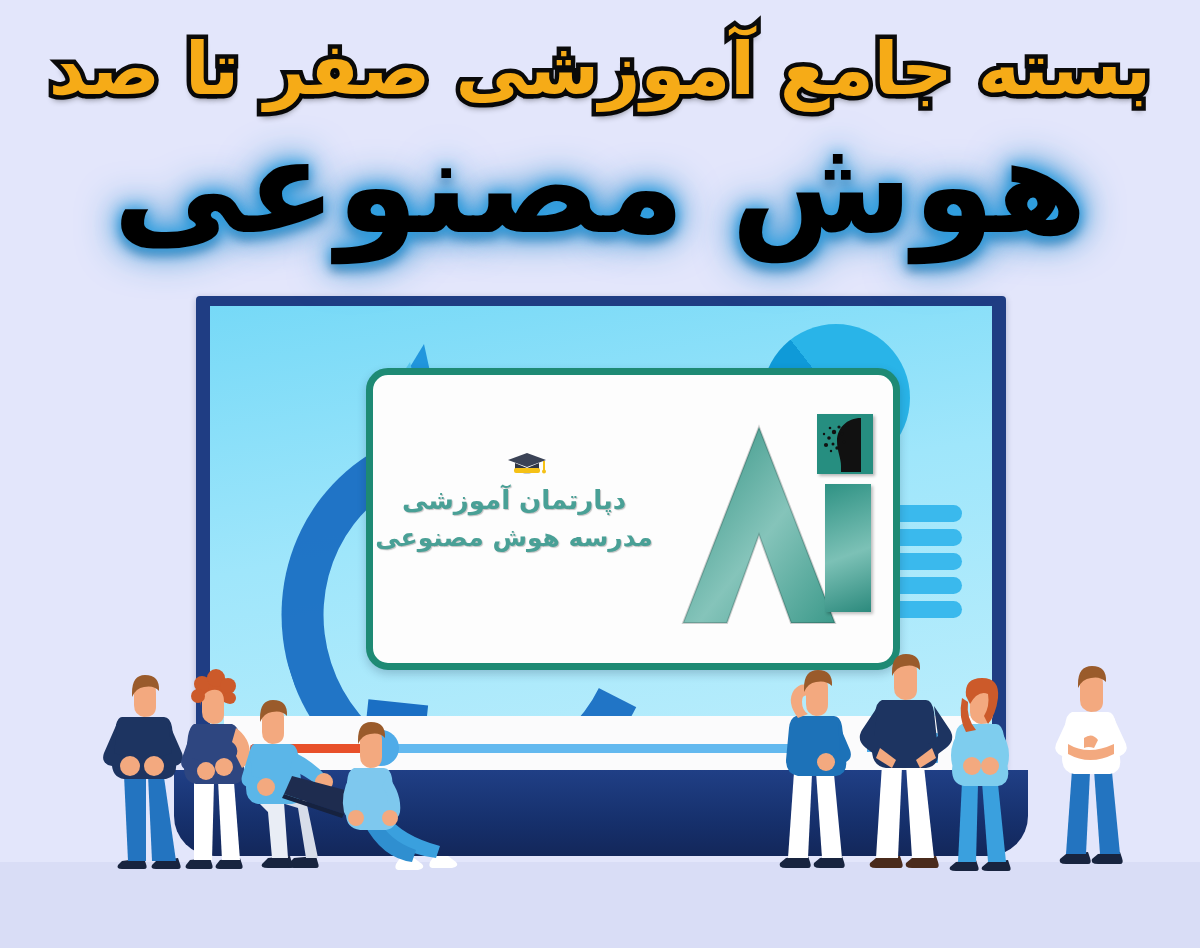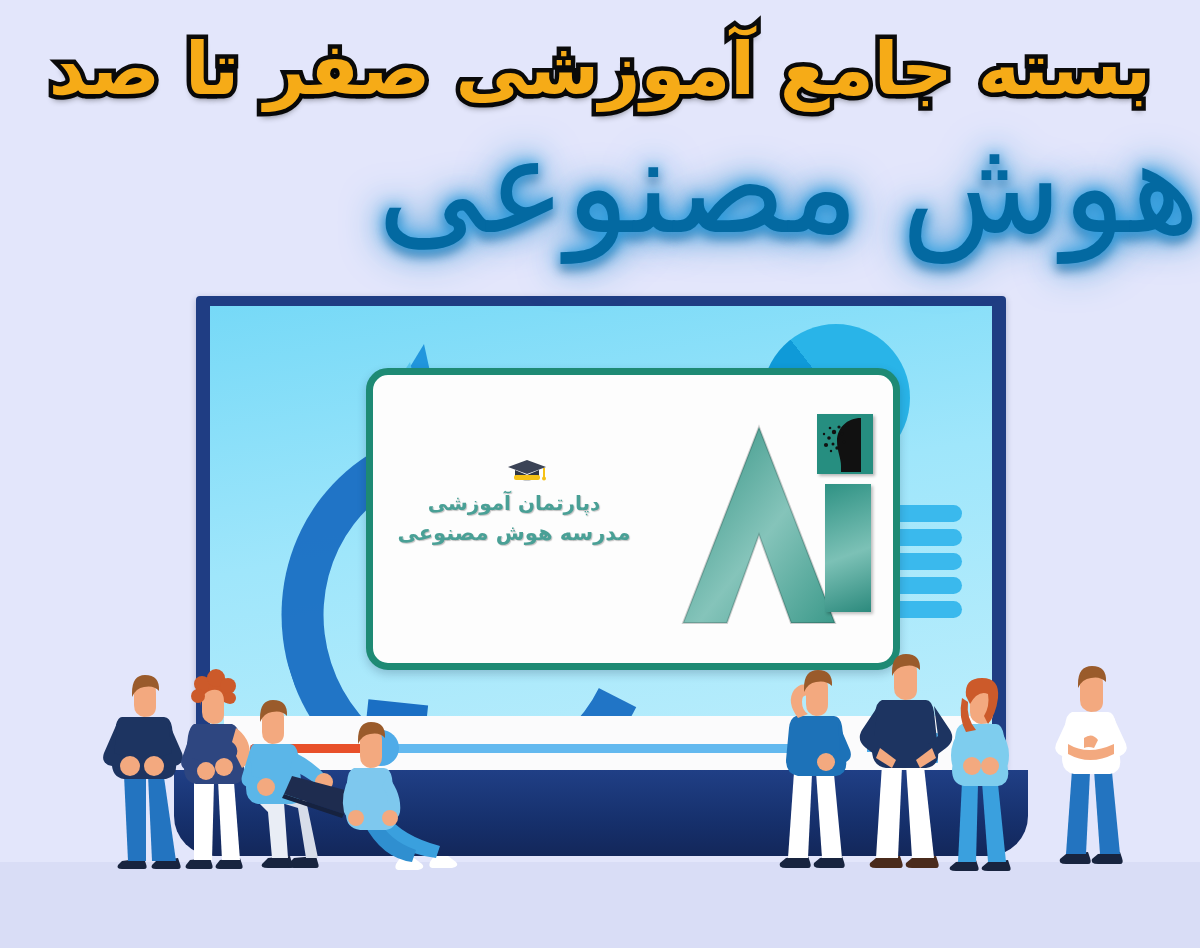--- a/index.html
+++ b/index.html
@@ -91,22 +91,22 @@
   }
   .logo-text{flex:1;padding-right:6px;text-align:center;position:relative;}
   .logo-line{
     color:#49a096;
     font-weight:bold;
     letter-spacing:1px;
     text-shadow:1px 1px 1px rgba(120,120,120,.45);
     line-height:1.45;
     white-space:nowrap;
   }
-  .logo-line.l1{font-size:20px;}
-  .logo-line.l2{font-size:21px;}
+  .logo-line.l1{font-size:26px;}
+  .logo-line.l2{font-size:25px;}
   .cap-icon{position:absolute;top:-30px;left:50%;margin-left:-10px;width:40px;height:26px;}
 
   
   .player{
     position:absolute;left:14px;top:410px;right:14px;height:64px;
     background:#fbfbfc;
     display:flex;align-items:center;
   }
   .pause{display:flex;gap:7px;margin-right:40px;margin-left:10px;}
   .pause span{display:block;width:8px;height:30px;background:#4fabe8;border-radius:1px;}
@@ -140,29 +140,28 @@
   }
   .title-gold{
     font-size:72px;font-weight:bold;color:#f6ab17;
     margin-top:33px;line-height:1;
     -webkit-text-stroke:9px #0b0b0b;
     paint-order:stroke fill;
     text-shadow:0 5px 6px rgba(0,0,0,.45);
     direction:rtl;
   }
   .title-white{
-    font-size:132px;font-weight:normal;color:#0369a1;
+    font-size:132px;font-weight:bold;color:#000000;
     margin-top:14px;line-height:1.02;
     direction:rtl;
     text-shadow:
        0 0 14px #2f9fe0,
        0 0 26px #2f9fe0,
        0 0 44px #1f7fc4,
        0 7px 10px rgba(10,40,80,.45);
-    text-align: right;
   }
 </style>
 </head>
 <body>
 
 <div class="stage">
 
   <div class="floor"></div>
 
   <div class="laptop">

